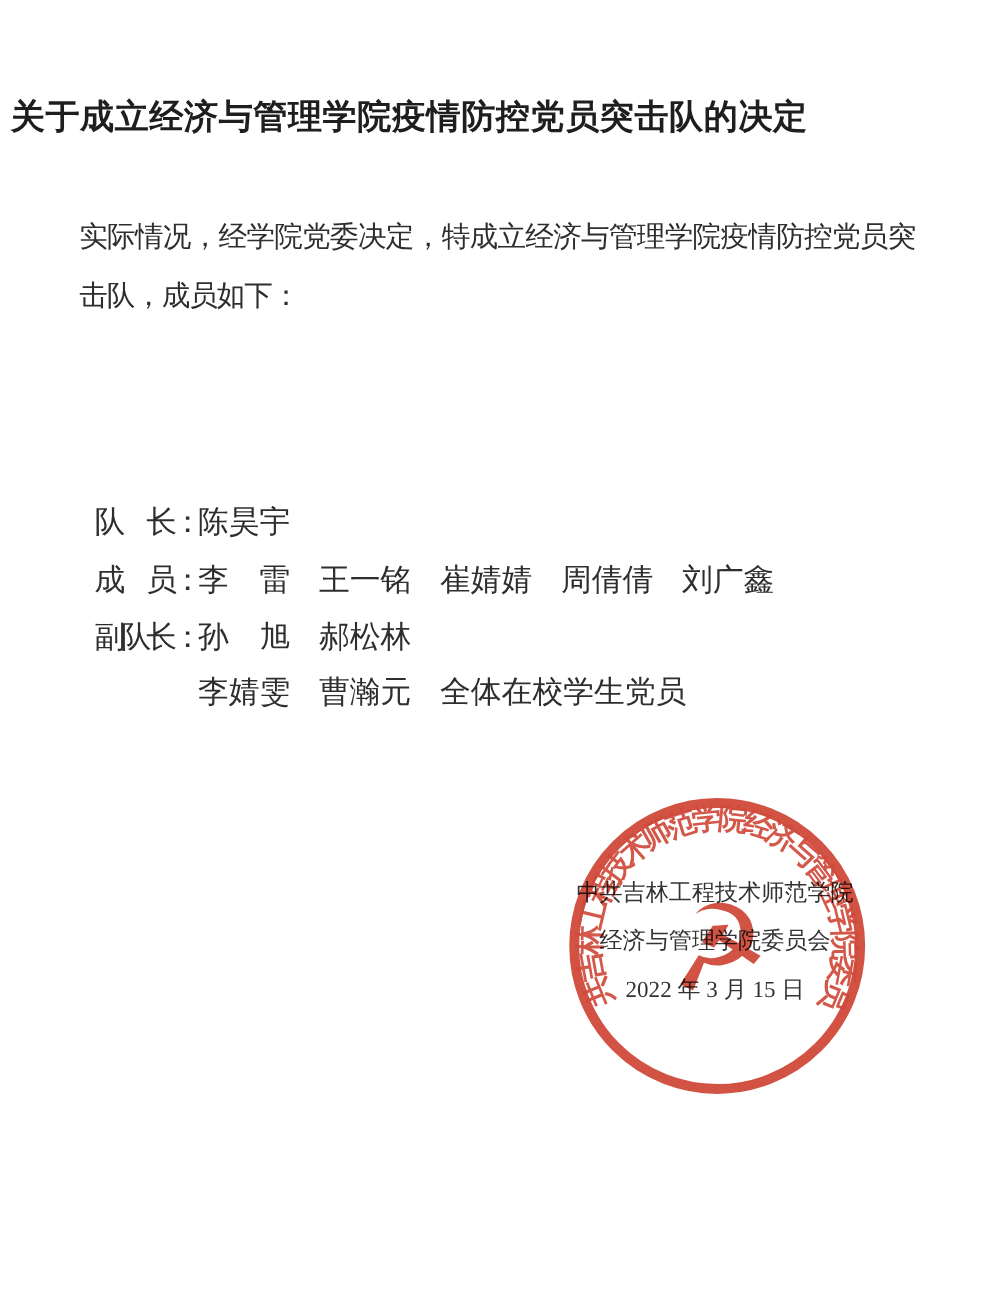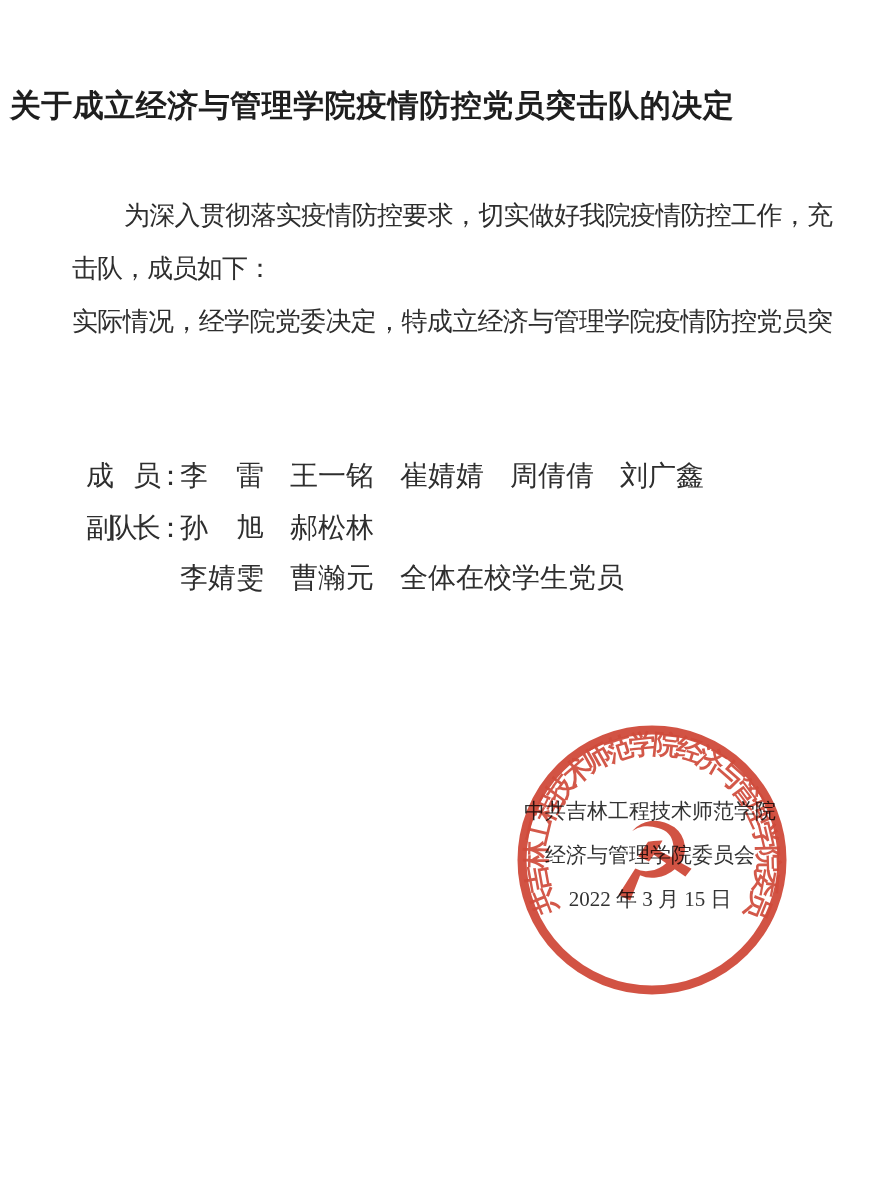--- a/index.html
+++ b/index.html
@@ -56,26 +56,26 @@
   }
 </style>
 </head>
 <body>
 
 <div class="page">
 
   <div class="title">关于成立经济与管理学院疫情防控党员突击队的决定</div>
 
   <div class="paragraph">
-      <div class="p-line first">为深入贯彻落实疫情防控要求，切实做好我院疫情防控工作，充</div>
+      <div class="p-line">实际情况，经学院党委决定，特成立经济与管理学院疫情防控党员突</div>
       <div class="p-line last">击队，成员如下：</div>
-      <div class="p-line">实际情况，经学院党委决定，特成立经济与管理学院疫情防控党员突</div>
     </div>
 
   <div class="roster">
+      <div class="roster-row"><span class="roster-label">队　长：</span><span class="roster-name">陈昊宇</span></div>
       <div class="roster-row"><span class="roster-label">成　员：</span><span class="roster-name">李　雷</span><span class="roster-name">王一铭</span><span class="roster-name">崔婧婧</span><span class="roster-name">周倩倩</span><span class="roster-name">刘广鑫</span></div>
       <div class="roster-row"><span class="roster-label">副队长：</span><span class="roster-name">孙　旭</span><span class="roster-name">郝松林</span></div>
       <div class="roster-row continuation"><span class="roster-name">李婧雯</span><span class="roster-name">曹瀚元</span><span class="roster-name">全体在校学生党员</span></div>
     </div>
 
   <div class="signature">
     <div class="sig-line">中共吉林工程技术师范学院</div>
     <div class="sig-line">经济与管理学院委员会</div>
     <div class="sig-line">2022 年 3 月 15 日</div>
   </div>

